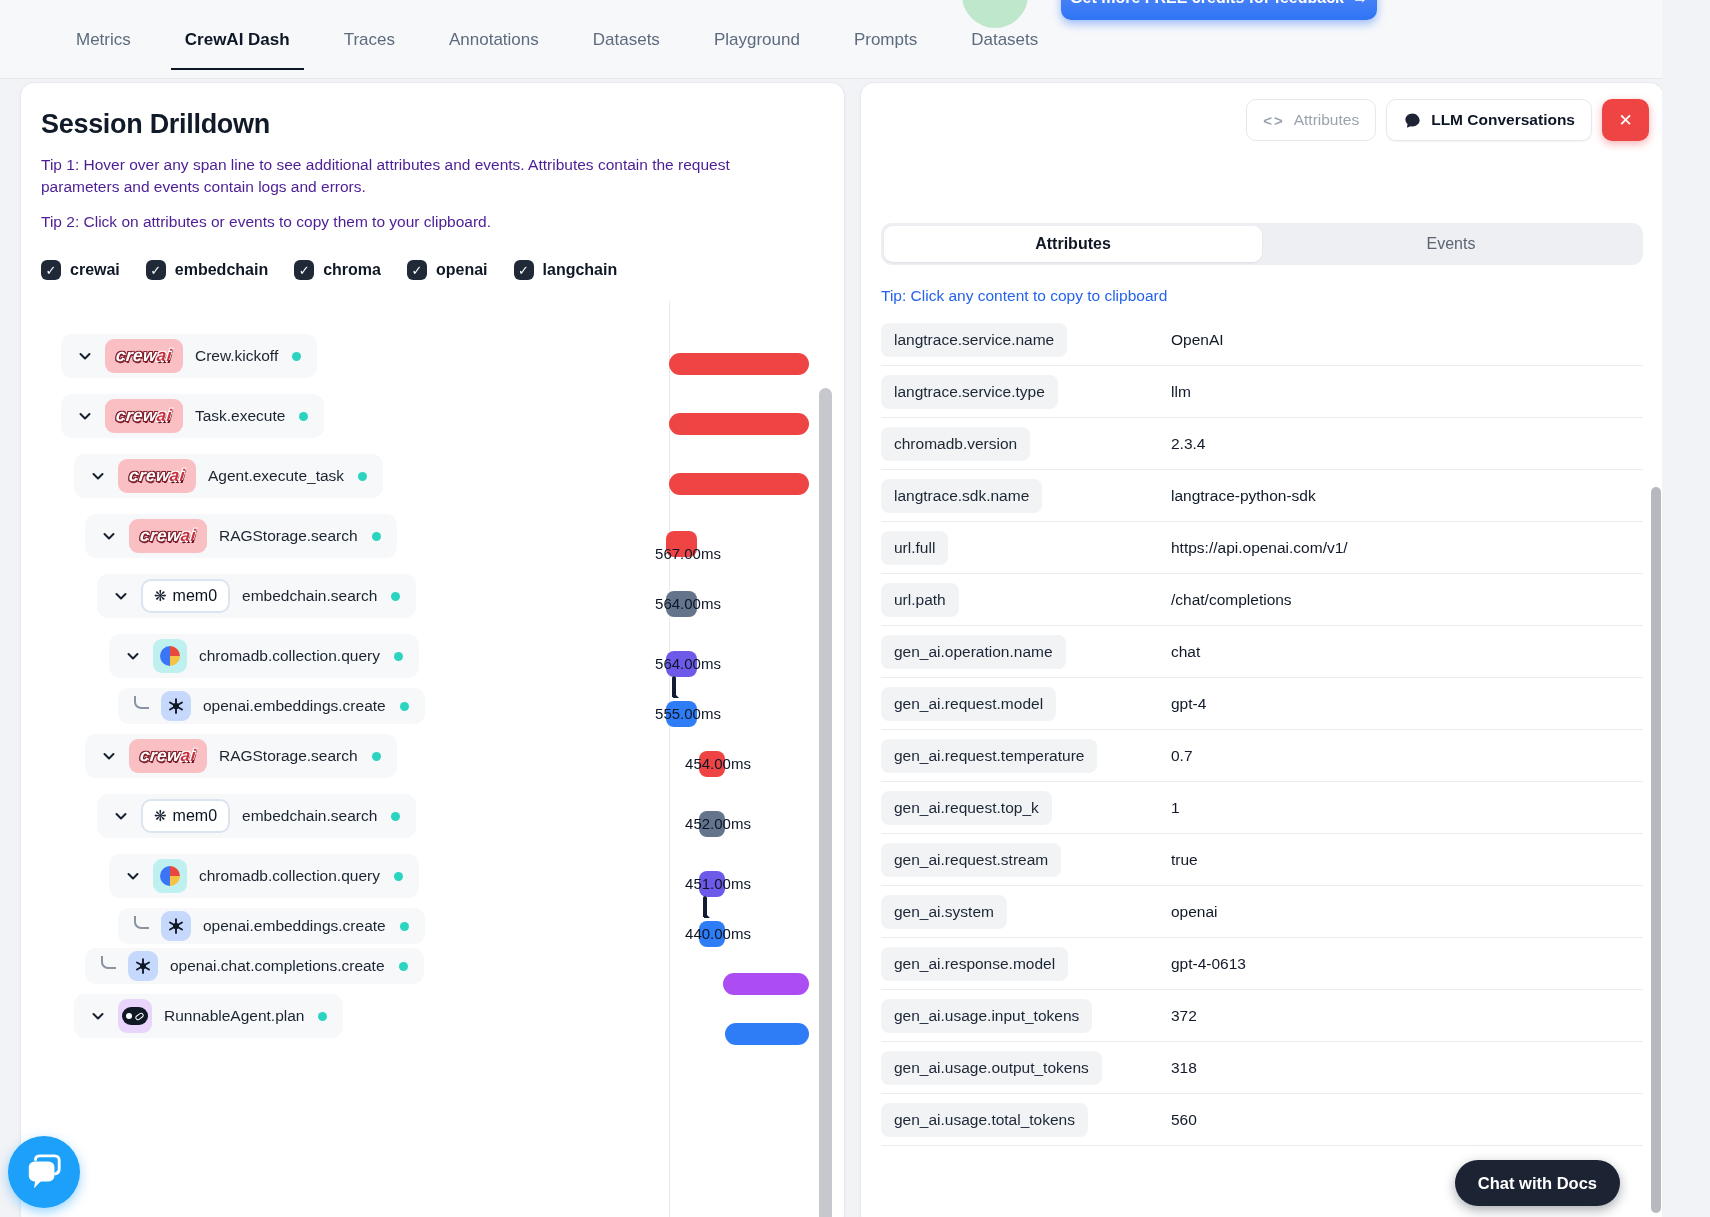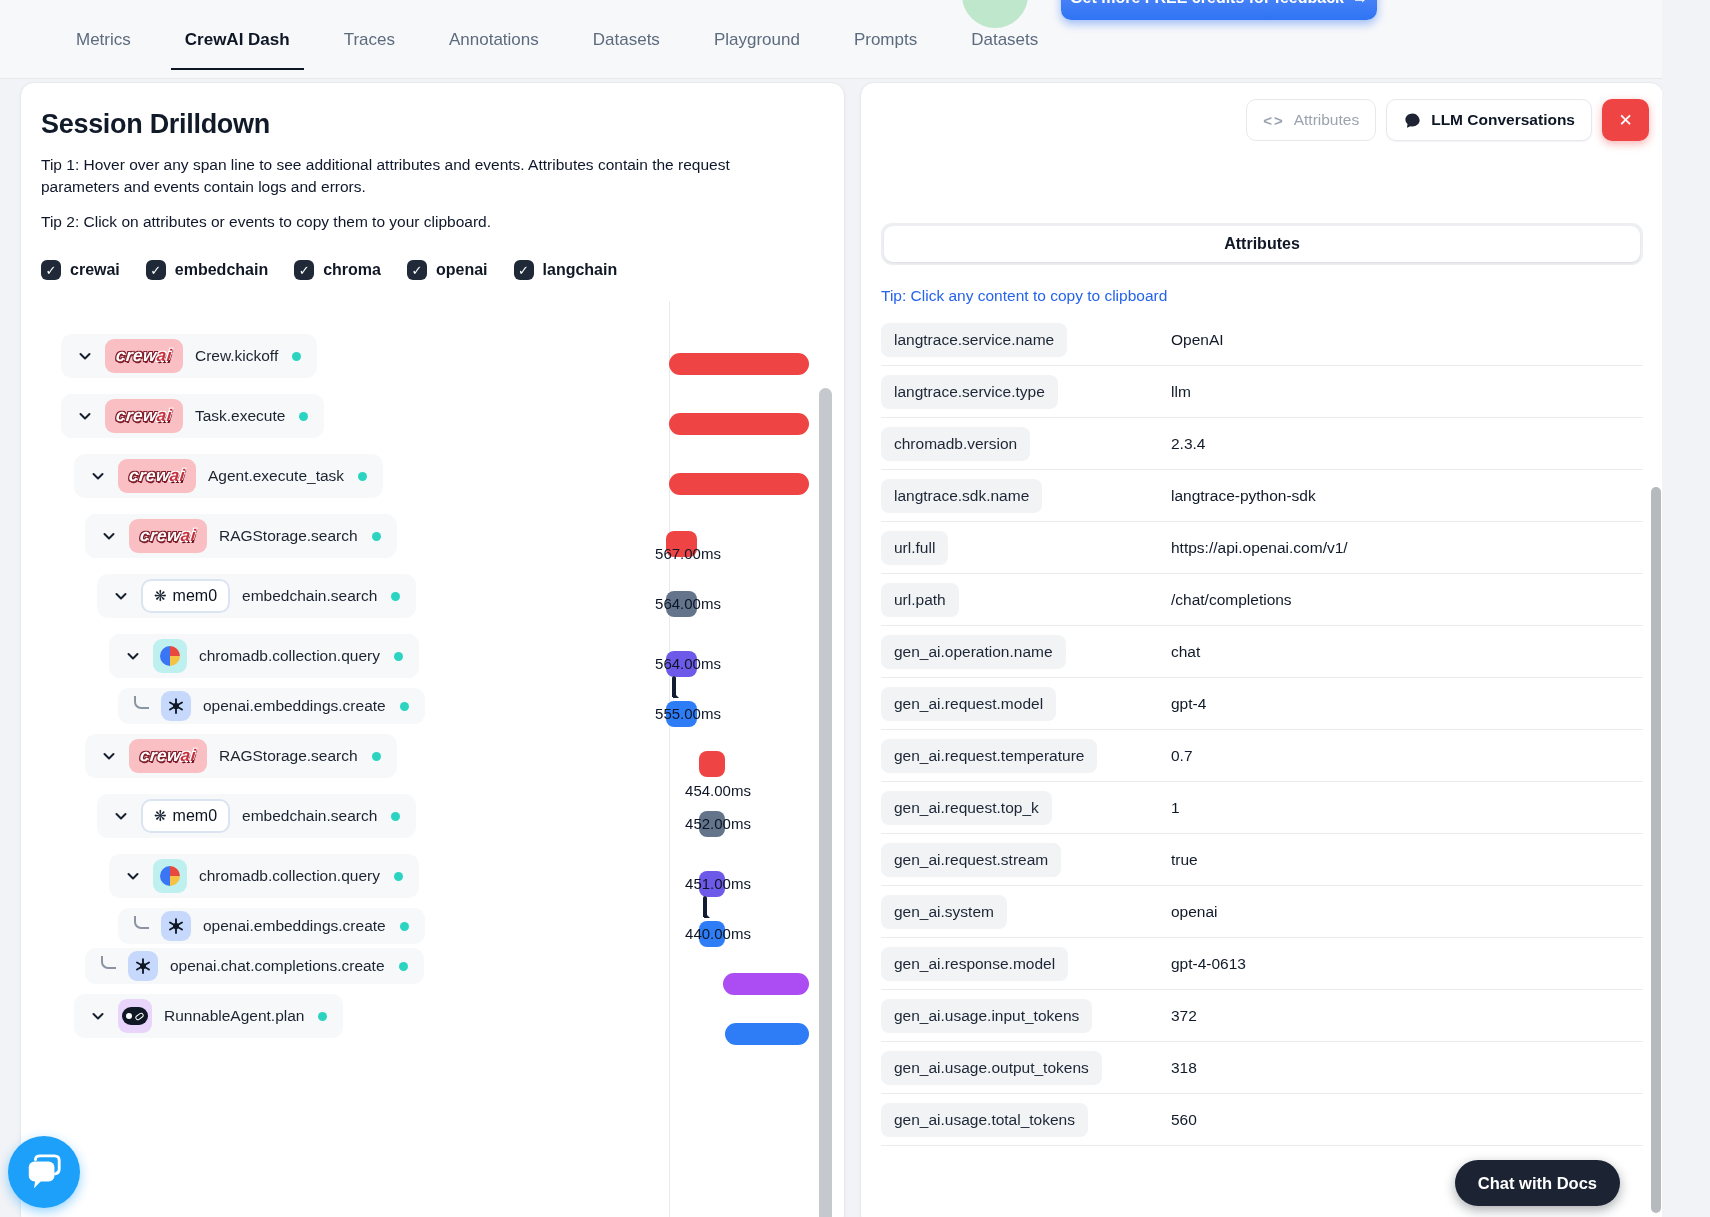--- a/index.html
+++ b/index.html
@@ -19,21 +19,21 @@
     display:flex; align-items:center; justify-content:center; gap:8px; box-shadow:0 4px 10px rgba(47,116,244,.45); }
 
   
   .card { position:absolute; top:82px; bottom:-12px; background:#fff; border:1px solid #e8eaee; border-radius:14px;
     box-shadow:0 1px 3px rgba(20,30,50,.05); }
   .card-left { left:20px; width:825px; padding:26px 20px 0; overflow:hidden; }
   .card-right { left:860px; width:804px; padding:0 20px; overflow:hidden; }
 
   
   .lp-title { font-size:27px; font-weight:700; color:#111a29; letter-spacing:-.3px; }
-  .lp-tip { margin-top:14px; max-width:770px; font-size:15.5px; line-height:1.45; color:#0f172a; }
+  .lp-tip { margin-top:14px; max-width:770px; font-size:15.5px; line-height:1.45; color:#4c1d95; }
   .lp-tip + .lp-tip { margin-top:12px; }
   .filters { display:flex; align-items:center; gap:26px; margin-top:26px; height:22px; }
   .filter { display:flex; align-items:center; gap:9px; }
   .cbx { width:20px; height:20px; border-radius:6px; background:#1f2937; color:#fff; font-size:13px;
     display:flex; align-items:center; justify-content:center; cursor:pointer; }
   .filter-label { font-size:16px; font-weight:700; color:#101826; }
 
   
   .tree { margin-top:53px; }
   .trow { display:flex; align-items:center; gap:12px; width:max-content; height:44px; padding:0 16px;
@@ -80,21 +80,21 @@
   .m4{top:448px;left:57px;width:31px}
   .m5{top:508px;left:57px;width:31px}
   .m6{top:568px;left:57px;width:31px}
   .m7{top:618px;left:57px;width:31px}
   .m8{top:668px;left:90px;width:26px}
   .m9{top:728px;left:90px;width:26px}
   .m10{top:788px;left:90px;width:26px}
   .m11{top:838px;left:90px;width:26px}
   .dur { position:absolute; transform:translateX(-50%); height:20px; line-height:20px; font-size:15px; color:#0d1626; white-space:nowrap; }
   .d4{top:461px;left:79px}.d5{top:511px;left:79px}.d6{top:571px;left:79px}.d7{top:621px;left:79px}
-  .d8{top:698px;left:109px}.d9{top:731px;left:109px}.d10{top:791px;left:109px}.d11{top:841px;left:109px}
+  .d8{top:671px;left:109px}.d9{top:731px;left:109px}.d10{top:791px;left:109px}.d11{top:841px;left:109px}
   .bubble { position:absolute; width:20px; height:17px; }
   .bub7{top:595px;left:63px}.bub11{top:815px;left:94px}
   .bubble .bb { width:17px; height:14px; background:#fff; border:2.5px solid #101d33; border-radius:8px 8px 8px 0; }
   .bubble .bt { position:absolute; left:1px; bottom:-3px; width:0; height:0; border-left:6px solid #101d33; border-top:6px solid transparent; }
   .tree-scroll { position:absolute; left:210px; top:305px; bottom:0; width:13px; border-radius:7px; background:#c5c8cc; }
 
   
   .rp-toolbar { position:absolute; top:16px; right:14px; display:flex; gap:10px; }
   .btn { height:42px; display:flex; align-items:center; gap:9px; padding:0 16px; border-radius:10px;
     background:#fff; border:1px solid #e6e8ec; font-size:15.5px; cursor:pointer; }
@@ -425,20 +425,21 @@
           </svg>
         <span>LLM Conversations</span>
       </div>
       <button class="btn-close">
           <span>✕</span>
         </button>
     </div>
 
     <div class="seg-tabs">
       <div class="seg active">Attributes</div>
+      <div class="seg">Events</div>
     </div>
 
     <div class="copy-tip">Tip: Click any content to copy to clipboard</div>
 
     <div class="attr-table">
       <div class="attr-row">
           <span class="attr-key">langtrace.service.name</span>
           <span class="attr-val">OpenAI</span>
         </div>
       <div class="attr-row">

